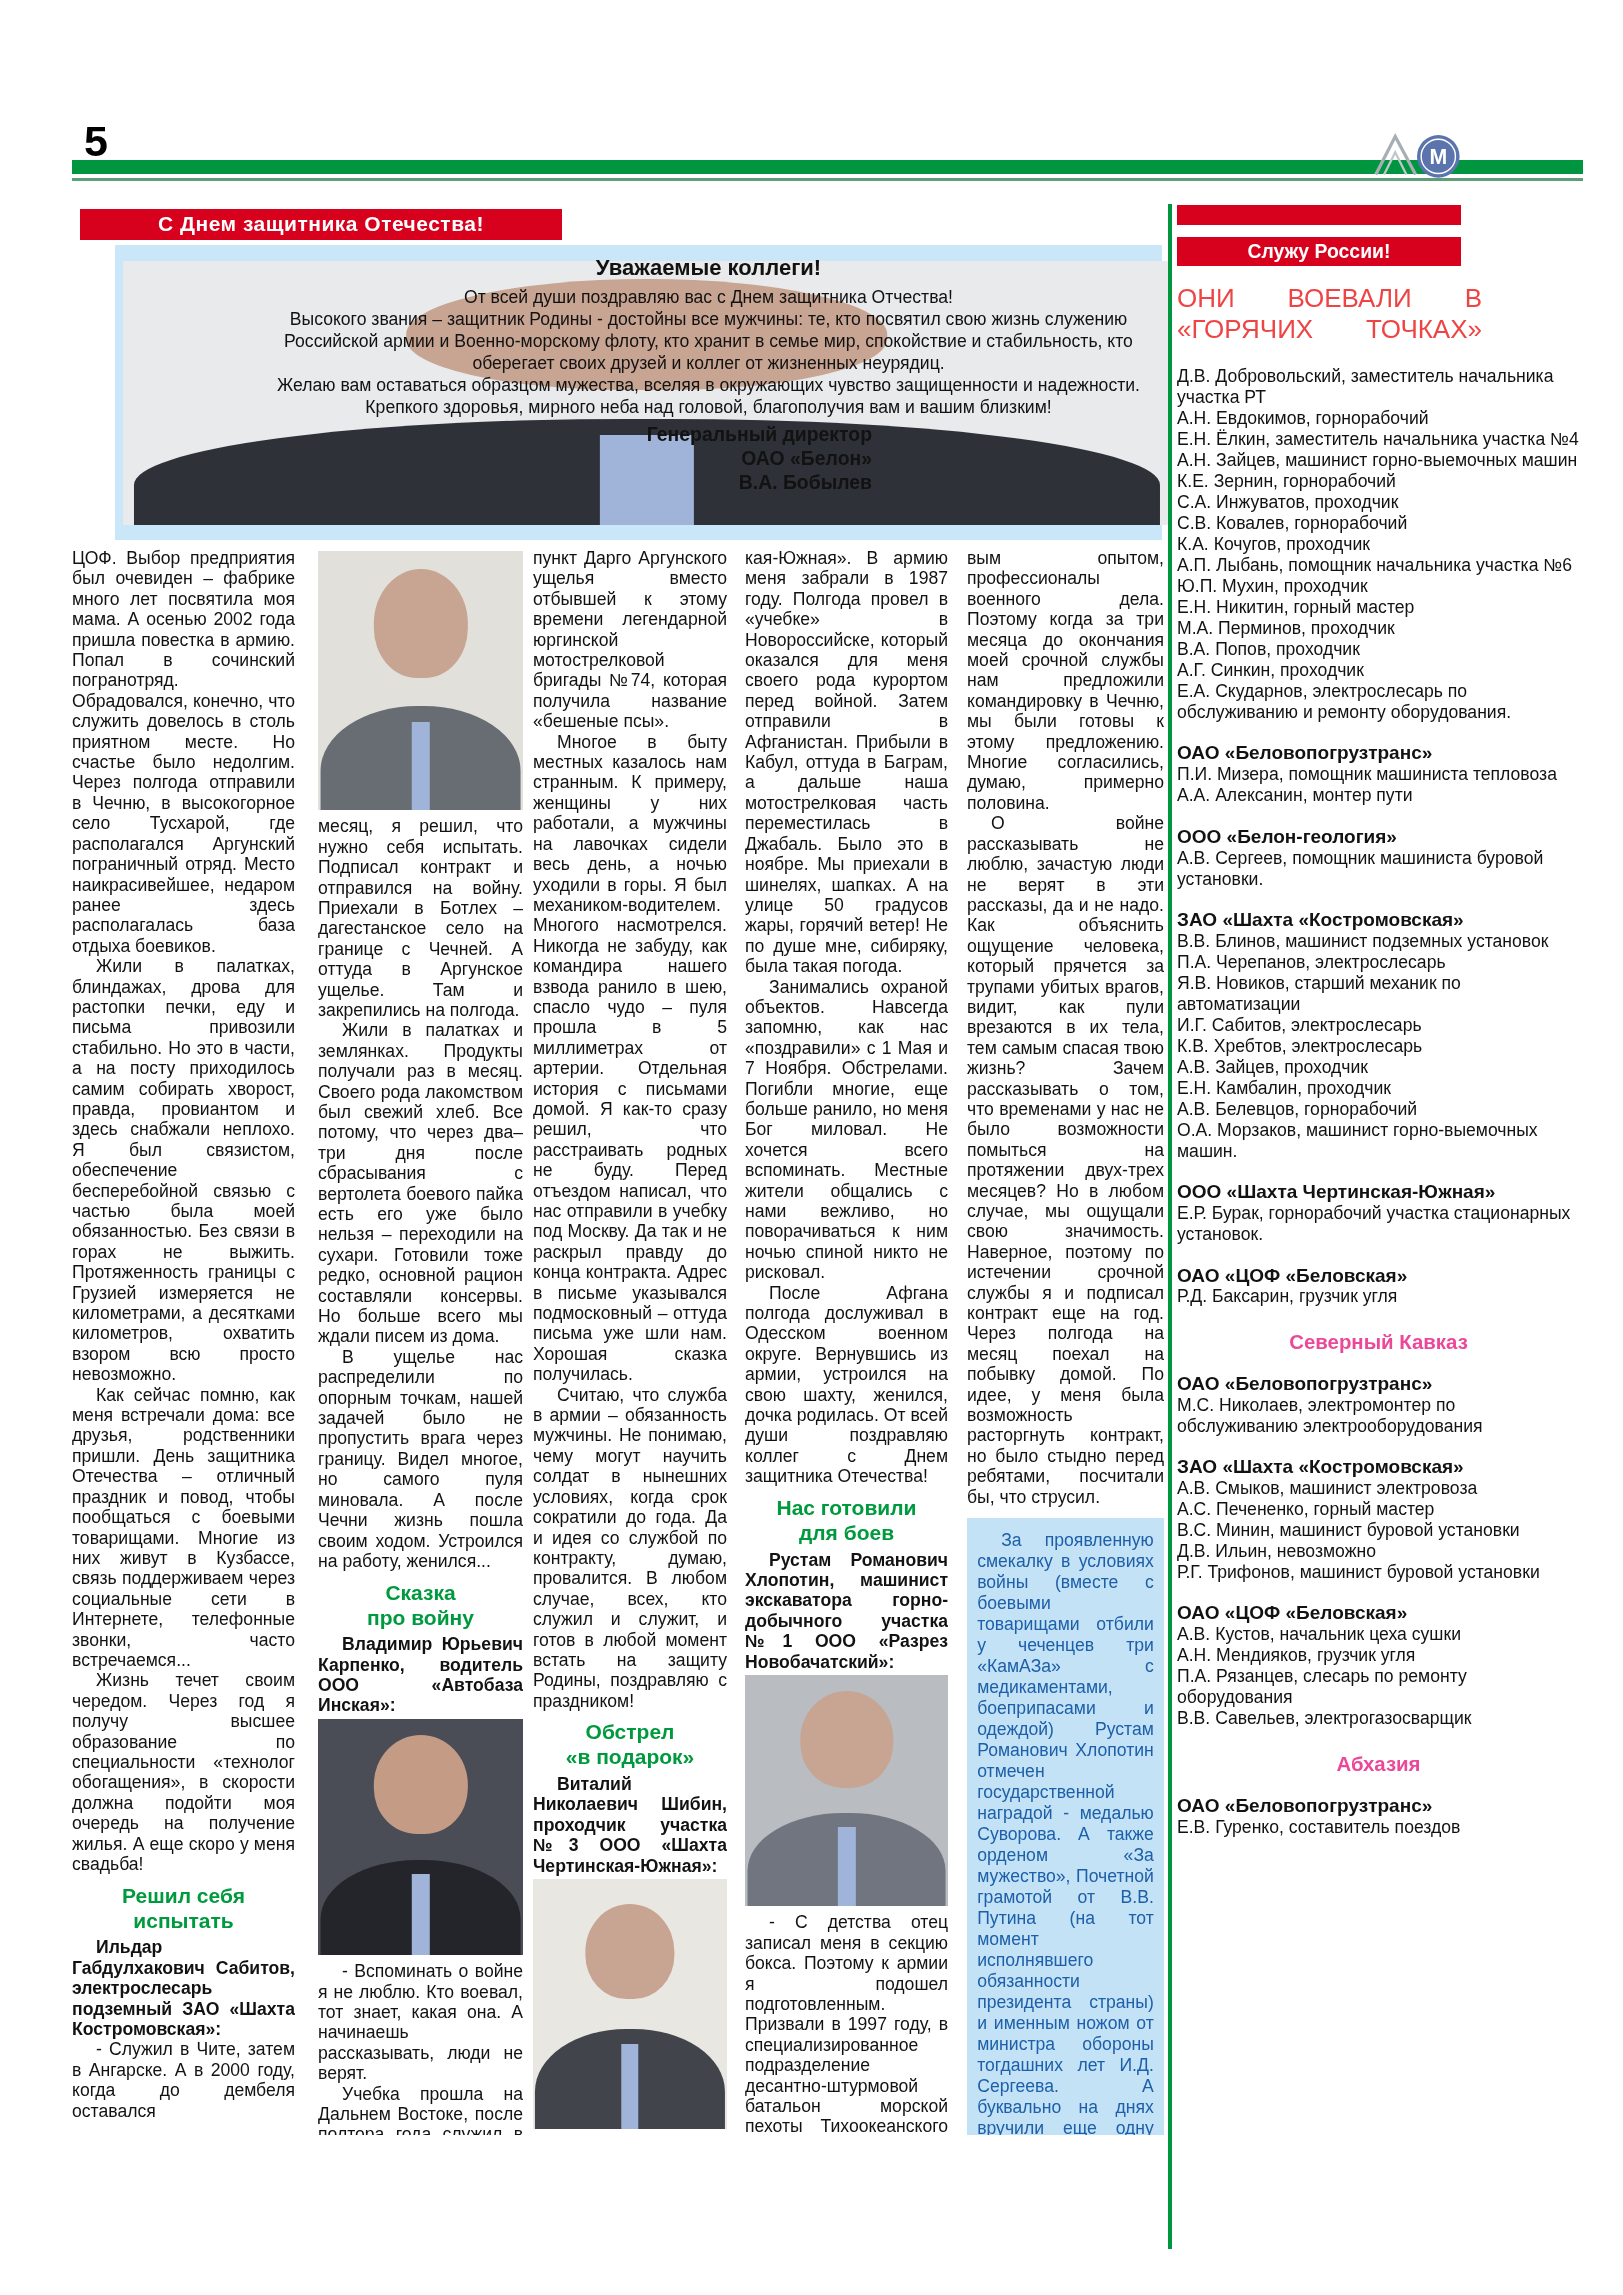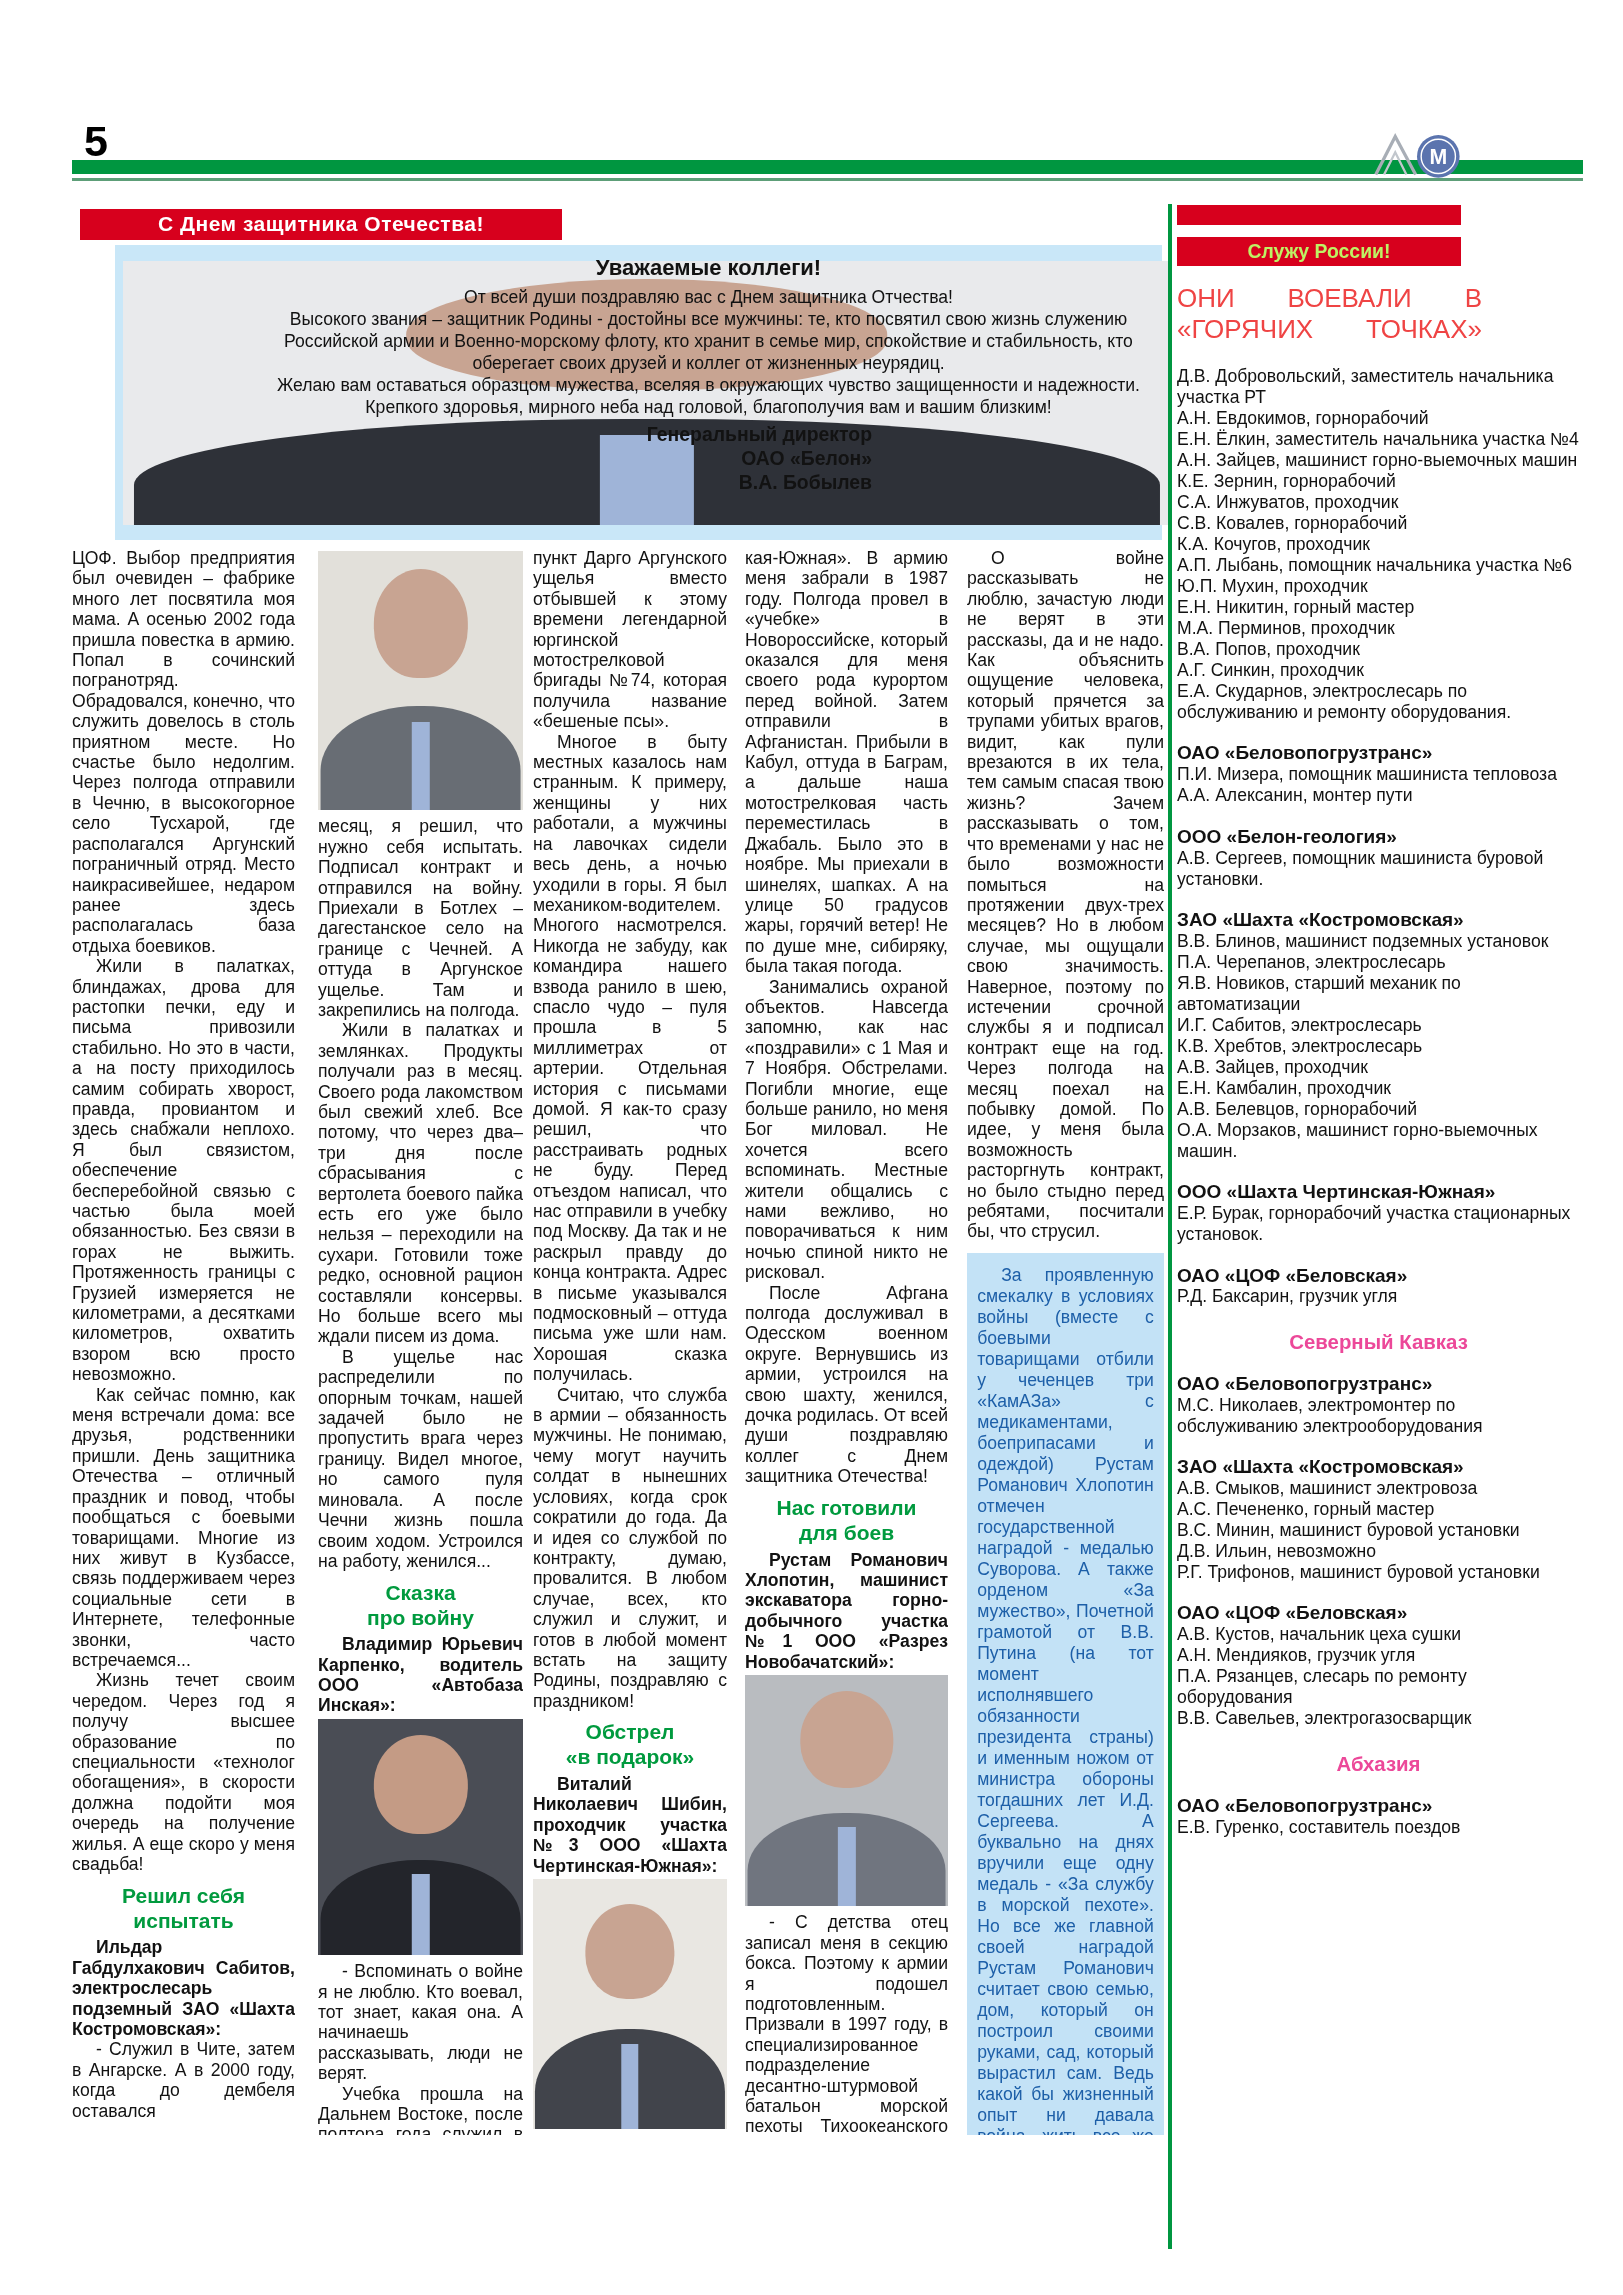--- a/index.html
+++ b/index.html
@@ -57,21 +57,21 @@
     text-align:center;font-weight:bold;}
   .col p.intro{margin:0;font-weight:bold;text-indent:24px;}
   .col .photo{margin:2.8px 0 6.5px 0;}
   .bluebox{background:#c3e2f6;color:#1d5fa8;padding:12px 10.2px;margin-top:11px;}
   .bluebox p{margin:0;text-indent:24px;font-size:17.6px;line-height:21px;text-align:justify;}
 
   
   .sb-divider{left:1168px;top:204px;width:4.2px;height:2045px;background:#009640;}
   .sb-redbar{left:1177px;top:205px;width:284px;height:20.4px;background:#d7001d;}
   .sb-label{left:1177px;top:237px;width:284px;height:29px;background:#d7001d;
-    color:#bef264;font-weight:bold;font-size:19.4px;display:flex;align-items:center;
+    color:#ffffff;font-weight:bold;font-size:19.4px;display:flex;align-items:center;
     justify-content:center;}
   .sb-title{left:1177px;top:283px;width:305px;font-size:26px;font-weight:normal;
     line-height:30.5px;text-align:justify;text-align-last:justify;color:#ef4444;}
   .sb-list{left:1177px;top:366px;width:403px;font-size:17.6px;line-height:21px;}
   .sb-list .person{margin:0;}
   .sb-list .company{margin:19.4px 0 0.9px 0;font-weight:bold;font-size:19px;}
   .sb-list .region{margin:25px 0 7.4px 0;font-weight:bold;font-size:20.4px;
     color:#ec4899;text-align:center;}
 </style>
 </head>
@@ -163,20 +163,21 @@
     <h3 class="ghead">Нас готовили<br>для боев</h3>
     <p class="intro">Рустам Романович Хлопотин, машинист экскаватора горно-добычного участка №1 ООО «Разрез Новобачатский»:</p>
     <div class="photo ph-suit" style="height: 231px;">
       <div class="head"></div>
       <div class="torso"></div>
       <div class="tie"></div>
     </div>
     <p class="bp">- С детства отец записал меня в секцию бокса. Поэтому к армии я подошел подготовленным. Призвали в 1997 году, в специализированное подразделение десантно-штурмовой батальон морской пехоты Тихоокеанского флота. Уже тогда было понятно, что из нас готовят настоящих бойцов, все наши офицеры были с бое-</p>
   </div>
 <div class="col" id="col-4" style="left: 967px; width: 197px;">
+    <p class="bp ni">вым опытом, профессионалы военного дела. Поэтому когда за три месяца до окончания моей срочной службы нам предложили командировку в Чечню, мы были готовы к этому предложению. Многие согласились, думаю, примерно половина.</p>
     <p class="bp">О войне рассказывать не люблю, зачастую люди не верят в эти рассказы, да и не надо. Как объяснить ощущение человека, который прячется за трупами убитых врагов, видит, как пули врезаются в их тела, тем самым спасая твою жизнь? Зачем рассказывать о том, что временами у нас не было возможности помыться на протяжении двух-трех месяцев? Но в любом случае, мы ощущали свою значимость. Наверное, поэтому по истечении срочной службы я и подписал контракт еще на год. Через полгода на месяц поехал на побывку домой. По идее, у меня была возможность расторгнуть контракт, но было стыдно перед ребятами, посчитали бы, что струсил.</p>
     <div class="bluebox">
       <p>За проявленную смекалку в условиях войны (вместе с боевыми товарищами отбили у чеченцев три «КамАЗа» с медикаментами, боеприпасами и одеждой) Рустам Романович Хлопотин отмечен государственной наградой - медалью Суворова. А также орденом «За мужество», Почетной грамотой от В.В. Путина (на тот момент исполнявшего обязанности президента страны) и именным ножом от министра обороны тогдашних лет И.Д. Сергеева. А буквально на днях вручили еще одну медаль - «За службу в морской пехоте». Но все же главной своей наградой Рустам Романович считает свою семью, дом, который он построил своими руками, сад, который вырастил сам. Ведь какой бы жизненный опыт ни давала война, жить все же лучше в мирное время.</p>
     </div>
   </div>
 
 <div class="abs sb-divider"></div>
 <div class="abs sb-redbar"></div>
 <div class="abs sb-label">Служу России!</div>
 <div class="abs sb-title" id="sb-title">ОНИ ВОЕВАЛИ В<br>«ГОРЯЧИХ ТОЧКАХ»</div>

